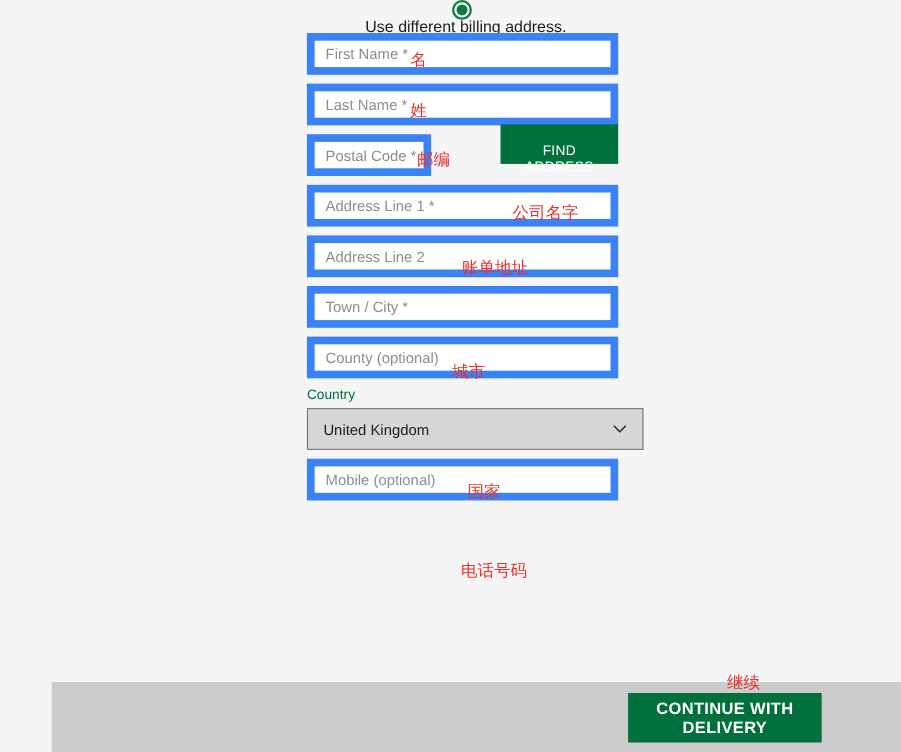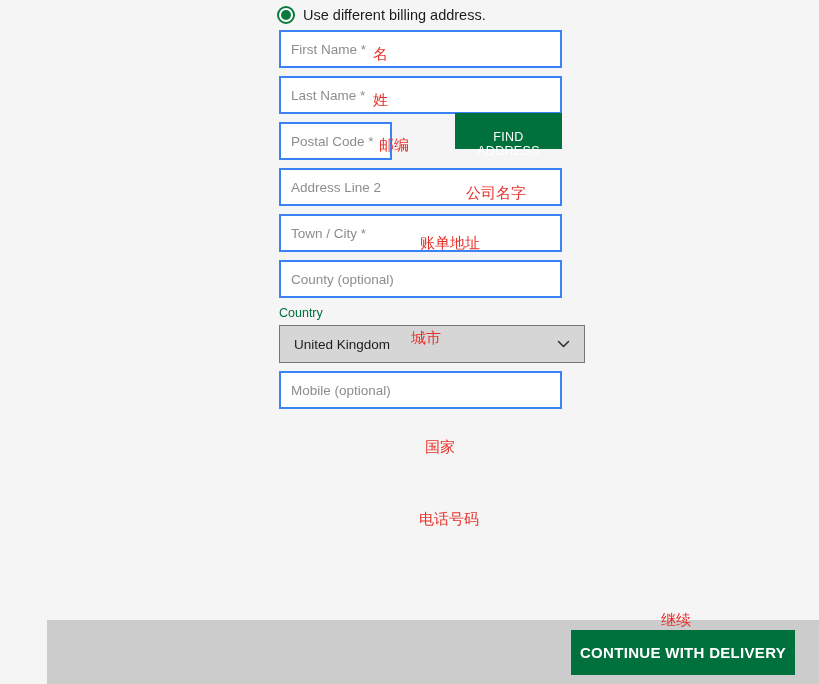--- a/index.html
+++ b/index.html
@@ -23,20 +23,21 @@
     top: 0;
     width: 283px;
   }
 
   
   .radio-row {
     display: flex;
     align-items: center;
     height: 30px;
     margin-left: -2px;
+    flex-direction: column;
   }
   .radio-outer {
     width: 18px;
     height: 18px;
     border-radius: 50%;
     border: 2px solid #0a7a3d;
     background: #ffffff;
     box-sizing: border-box;
     display: flex;
     align-items: center;
@@ -55,21 +56,21 @@
     color: #1c1c1c;
     line-height: 1;
   }
 
   
   .field {
     position: relative;
     box-sizing: border-box;
     width: 283px;
     height: 38px;
-    border: 2px solid #3b82f6;
+    border: 7px solid #3b82f6;
     background: #ffffff;
     margin-bottom: 8px;
     display: flex;
     align-items: center;
   }
   .field .ph {
     padding-left: 10px;
     font-size: 13.5px;
     color: #8d8d8d;
     white-space: nowrap;
@@ -152,21 +153,21 @@
     left: 47px;
     top: 620px;
     width: 772px;
     height: 64px;
     background: #cccccc;
   }
   .continue-btn {
     position: absolute;
     left: 524px;
     top: 10px;
-    width: 224px;
+    width: 176px;
     height: 45px;
     background: #00703c;
     color: #ffffff;
     border: none;
     font-family: "Liberation Sans", sans-serif;
     font-size: 15px;
     font-weight: bold;
     letter-spacing: 0.3px;
     cursor: pointer;
     padding: 0;
@@ -204,20 +205,23 @@
   </div>
 
   <div class="postal-row">
     <div class="field short">
       <span class="ph">Postal Code *</span>
     </div>
     <button class="find-btn">FIND ADDRESS</button>
   </div>
 
 
+  <div class="field">
+    <span class="ph">Address Line 1 *</span>
+  </div>
 
   <div class="field">
     <span class="ph">Address Line 2</span>
   </div>
 
   <div class="field">
     <span class="ph">Town / City *</span>
   </div>
 
   <div class="field">

